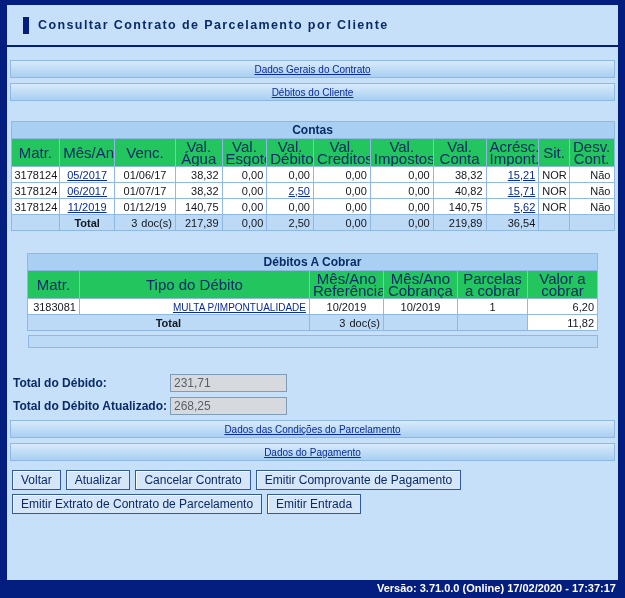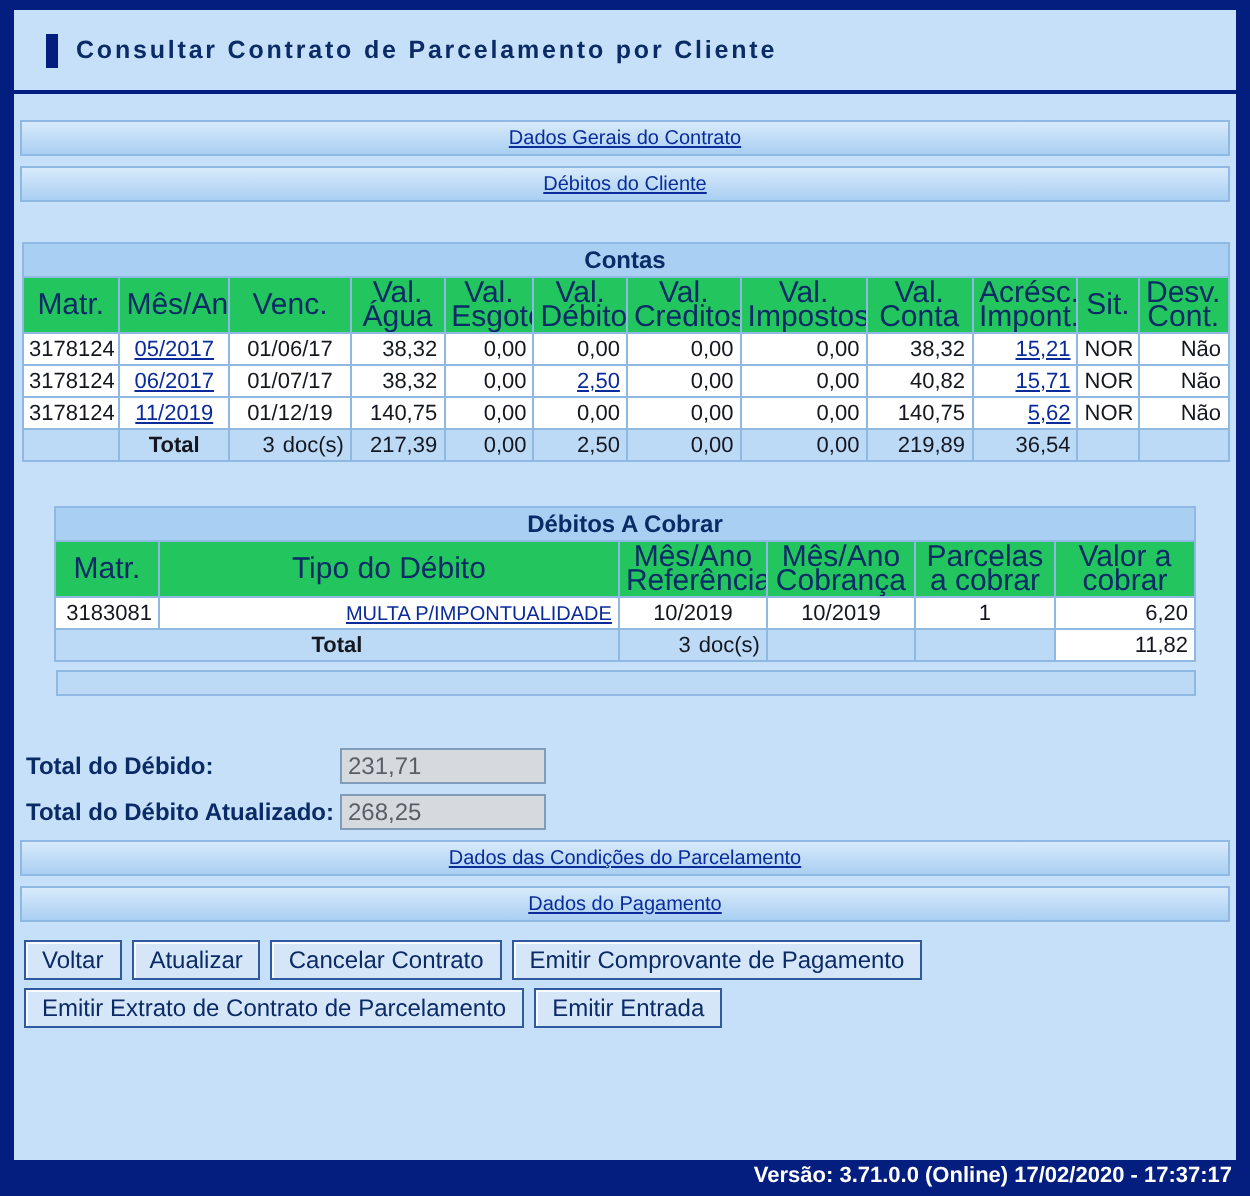--- a/index.html
+++ b/index.html
@@ -60,21 +60,21 @@
   .debitos { width:570px; margin:22px auto 0; }
   .debitos-empty {
     width:570px; height:13px; margin:4px auto 0;
     background:#BCD9F6; border:1px solid #8FB8E2;
   }
   
   .totais { margin:26px 0 0 6px; }
   .total-line { display:flex; align-items:center; margin-bottom:5px; height:18px; }
   .total-line .lbl { width:157px; font-size:12px; font-weight:bold; color:#0A2B66; }
   .total-input {
-    width:103px; height:18px; background:#D6DADF; border:1px solid #7F9DB9;
+    width:117px; height:18px; background:#D6DADF; border:1px solid #7F9DB9;
     color:#5A5F66; font-size:12px; font-family:inherit; padding:0 3px;
   }
   
   .btnrow { display:flex; gap:5px; margin:9px 0 0 5px; }
   .btnrow-2 { margin-top:4px; }
   .btn {
     background:#D6E6F9; border:1px solid #30599F; color:#0A2B66;
     font-size:12px; font-family:inherit; height:20px; padding:0 8px;
     cursor:pointer; box-shadow:inset 1px 1px 0 rgba(255,255,255,.85);
   }

